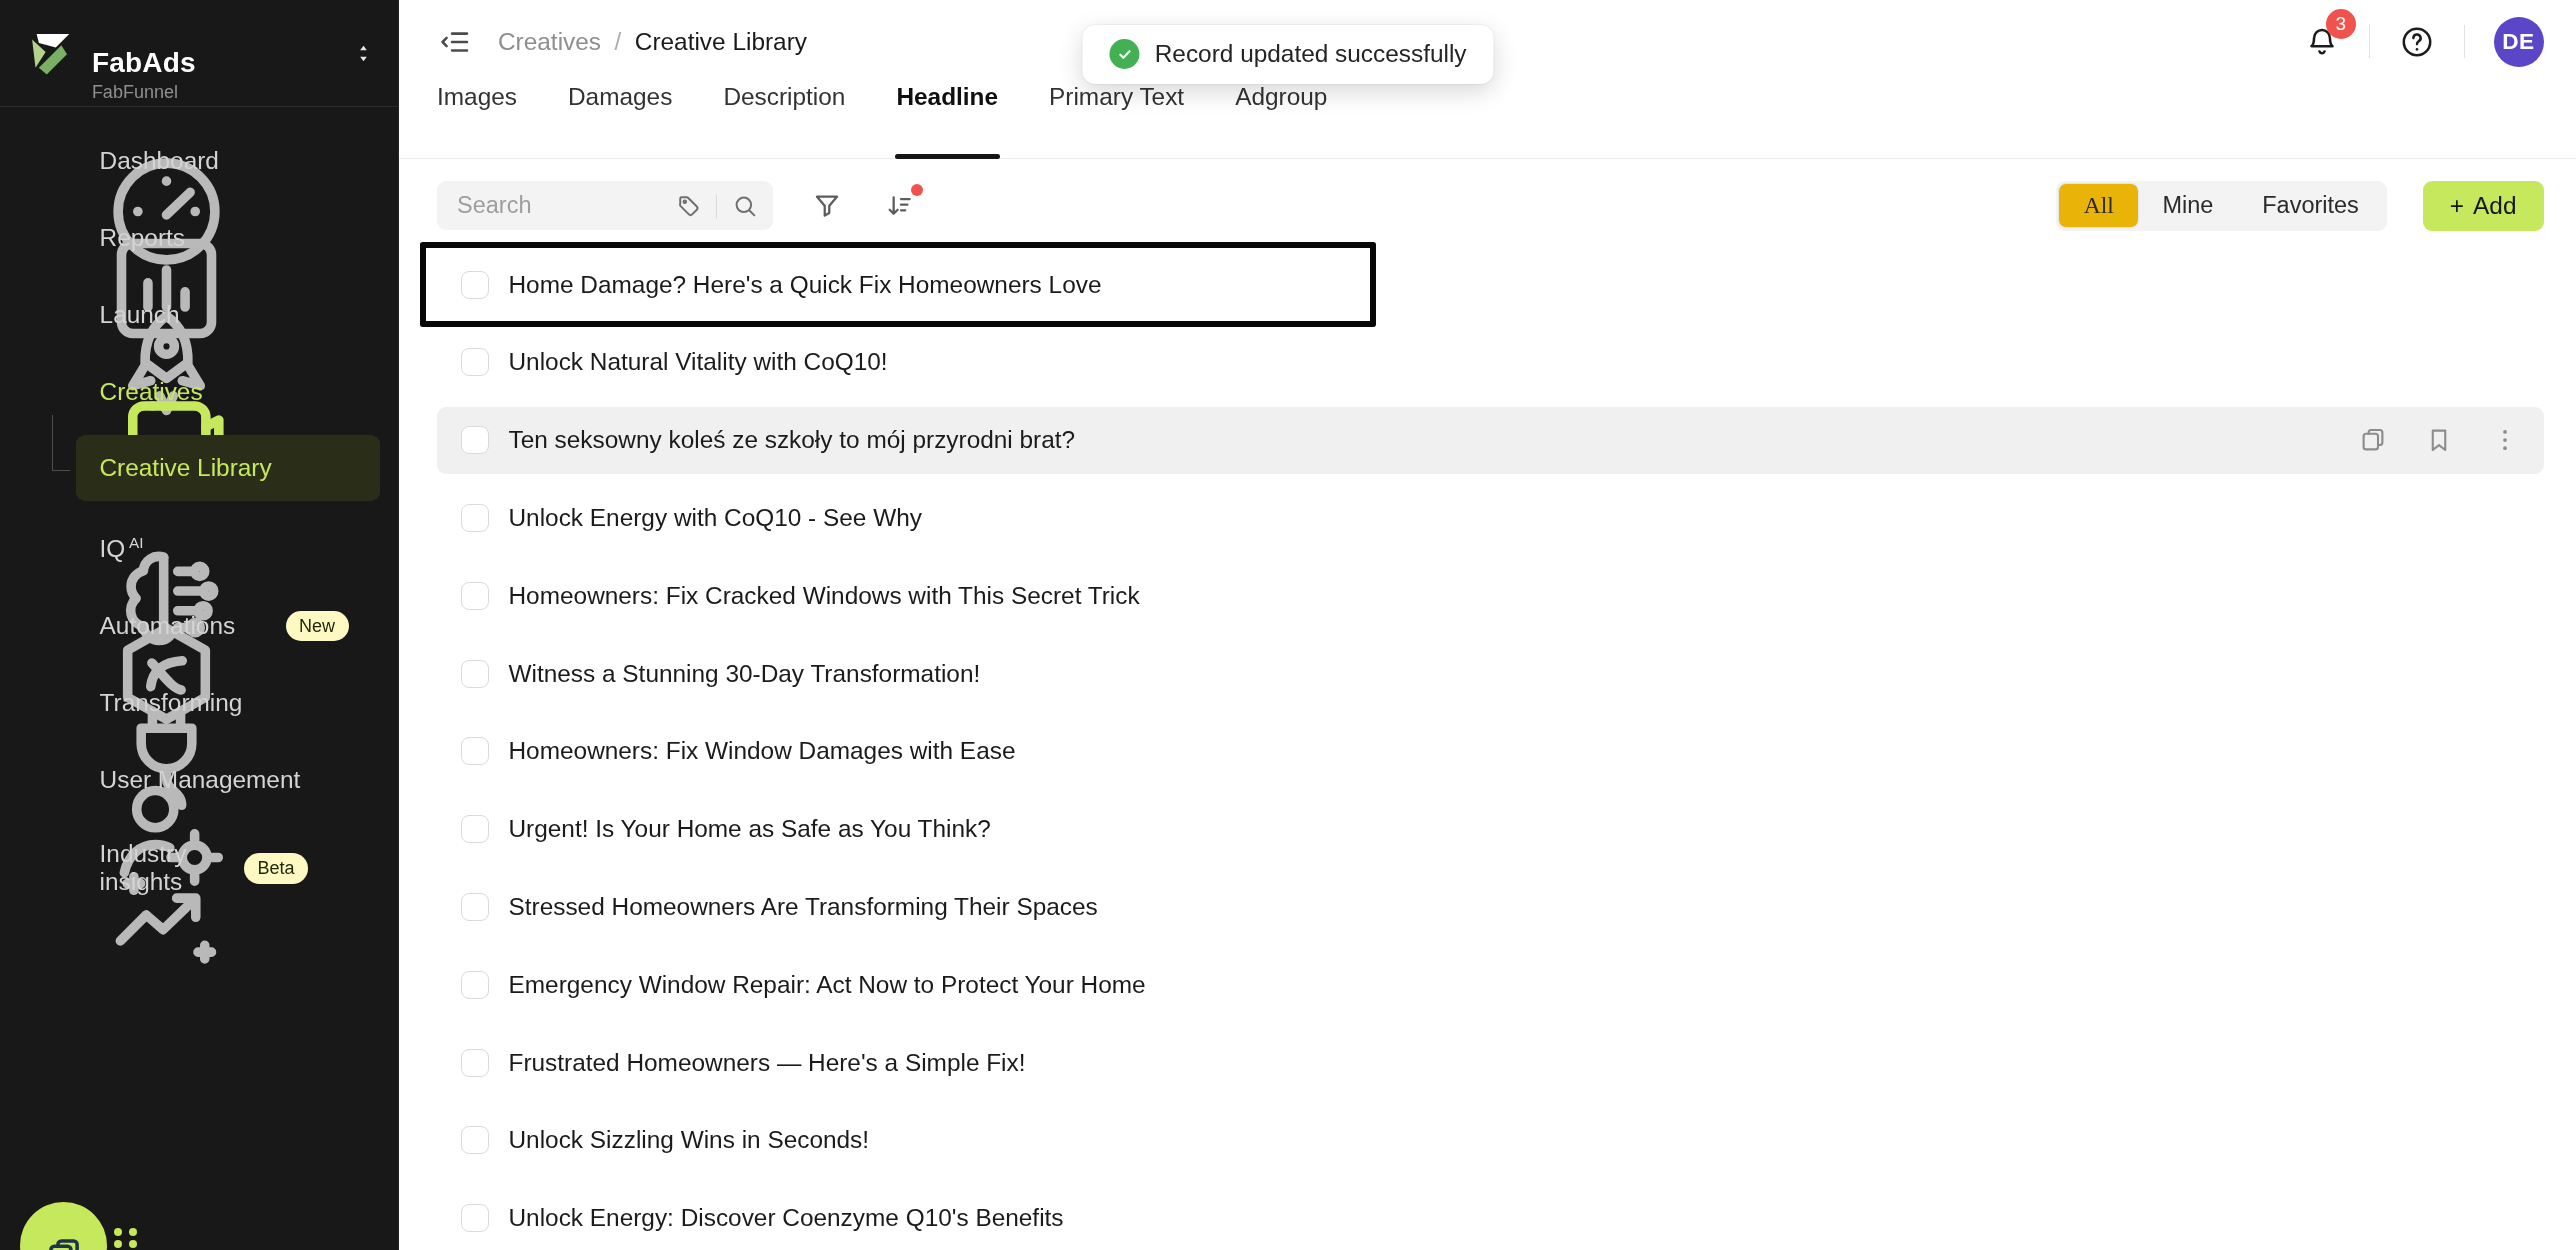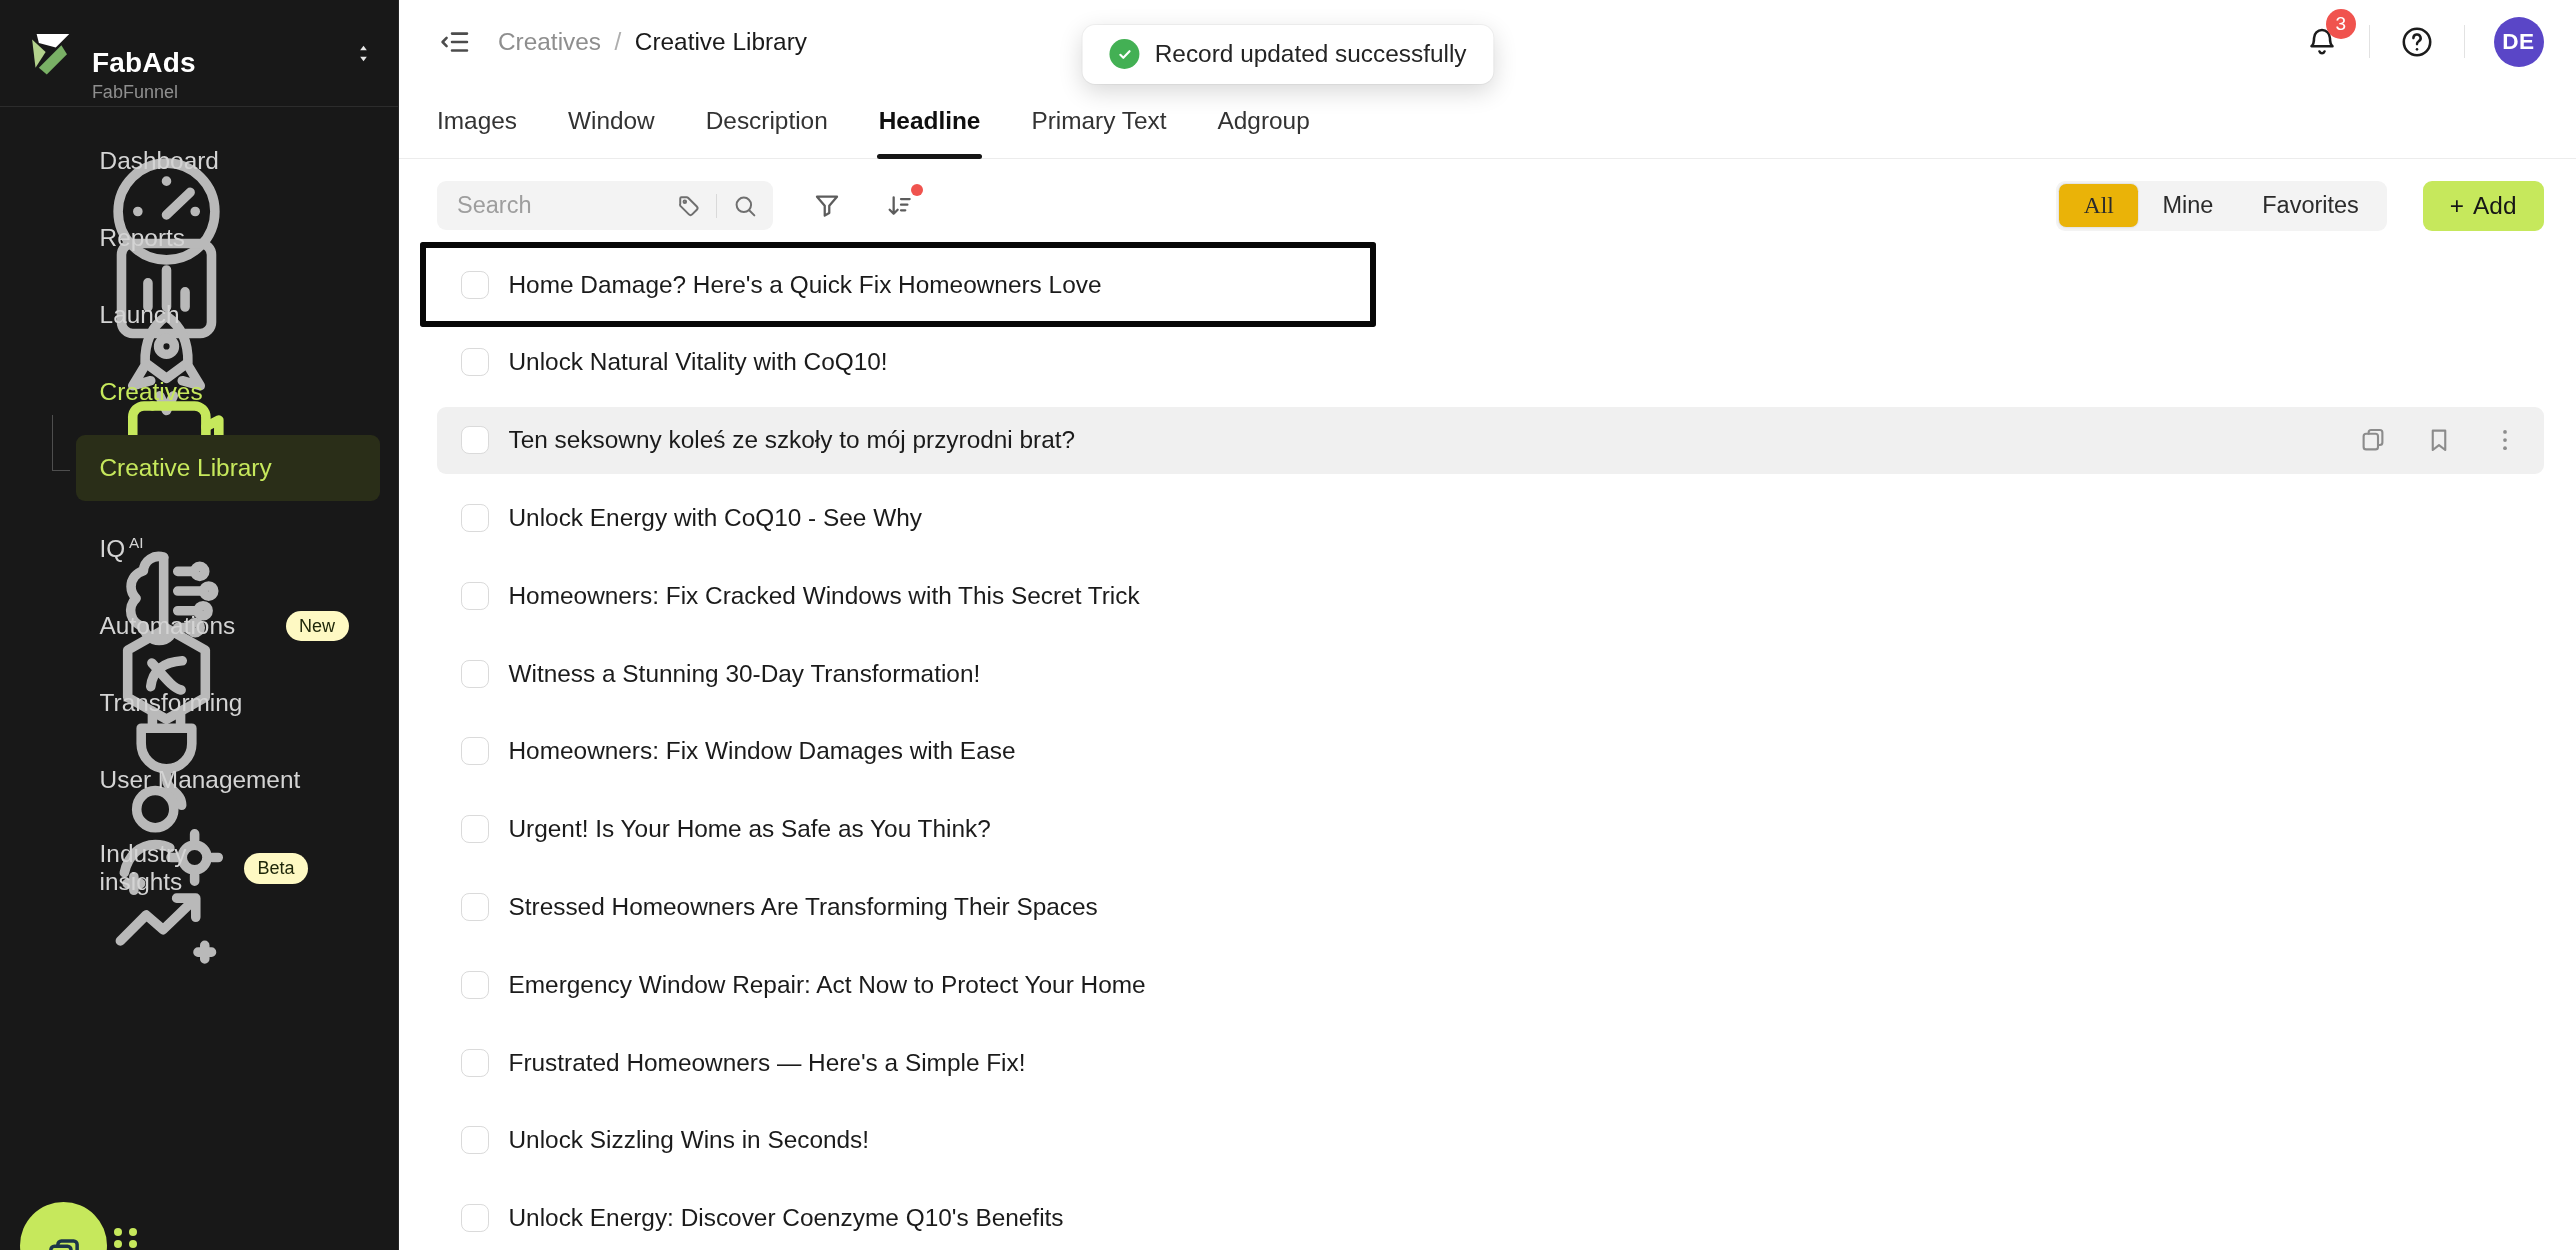--- a/index.html
+++ b/index.html
@@ -47,21 +47,21 @@
   .notif-badge { position:absolute; top:-14.4px; right:-16.2px; min-width:30px; height:30px; border-radius:50%; background:#f0534e; color:#fff; font-size:19px; display:flex; align-items:center; justify-content:center; padding:0 5.4px; }
   .vdiv { width:0.9px; height:32.5px; background:#e2e2e2; margin:0 29px; }
   .help-btn { color:#1c1c1c; } .help-btn svg { width:36px; height:36px; }
   .avatar { width:50px; height:50px; border-radius:50%; background:#5a46c7; color:#fff; font-size:22.6px; font-weight:bold; display:flex; align-items:center; justify-content:center; letter-spacing:0.5px; }
 
   .toast { position:absolute; left:50%; top:25px; transform:translateX(-50%); background:#fff; border-radius:12.6px; box-shadow:0 7.2px 25px rgba(0,0,0,.16), 0 0 0 0.9px rgba(0,0,0,.04); padding:14.4px 27px; display:flex; align-items:center; gap:15.3px; font-size:24.4px; color:#242424; z-index:10; white-space:nowrap; }
   .toast-check { width:30px; height:30px; border-radius:50%; background:#43b054; display:flex; align-items:center; justify-content:center; color:#fff; flex:none; }
   .toast-check svg { width:17px; height:17px; stroke-width:3; }
 
   .tabs { display:flex; gap:51px; padding:0 38px; border-bottom:0.9px solid #ececec; height:76px; align-items:stretch; }
-  .tab { font-size:24.4px; color:#333; position:relative; display:flex; align-items:center; }
+  .tab { font-size:24.4px; color:#333; position:relative; display:flex; align-items:flex-start; }
   .tab.active { font-weight:bold; color:#0f0f0f; }
   .tab.active::after { content:""; position:absolute; left:-1.8px; right:-1.8px; bottom:-0.9px; height:4.5px; background:#151515; border-radius:2.7px; }
 
   .toolbar { display:flex; align-items:center; margin:21.7px 32.5px 0 38px; }
   .searchbox { width:336px; height:49px; background:#f3f3f3; border-radius:9px; display:flex; align-items:center; padding:0 14.4px 0 20px; }
   .searchbox input { border:0; background:transparent; outline:none; font-size:23.5px; color:#333; width:100%; font-family:inherit; }
   .searchbox input::placeholder { color:#9e9e9e; }
   .sb-ic { width:28px; height:28px; color:#6f6f6f; flex:none; }
   .sb-div { width:0.9px; height:24.4px; background:#d9d9d9; margin:0 13.5px; flex:none; }
   .tool-btn { color:#5c5c5c; } .tool-btn svg { width:32px; height:32px; }
@@ -370,21 +370,21 @@
       <span class="vdiv"></span>
       <span class="avatar">DE</span>
     </div>
   </div>
 
   <div class="tabs" id="tab-bar">
       <div class="tab">
         <span>Images</span>
       </div>
       <div class="tab">
-        <span>Window</span>
+        <span>Damages</span>
       </div>
       <div class="tab">
         <span>Description</span>
       </div>
       <div class="tab active">
         <span>Headline</span>
       </div>
       <div class="tab">
         <span>Primary Text</span>
       </div>

